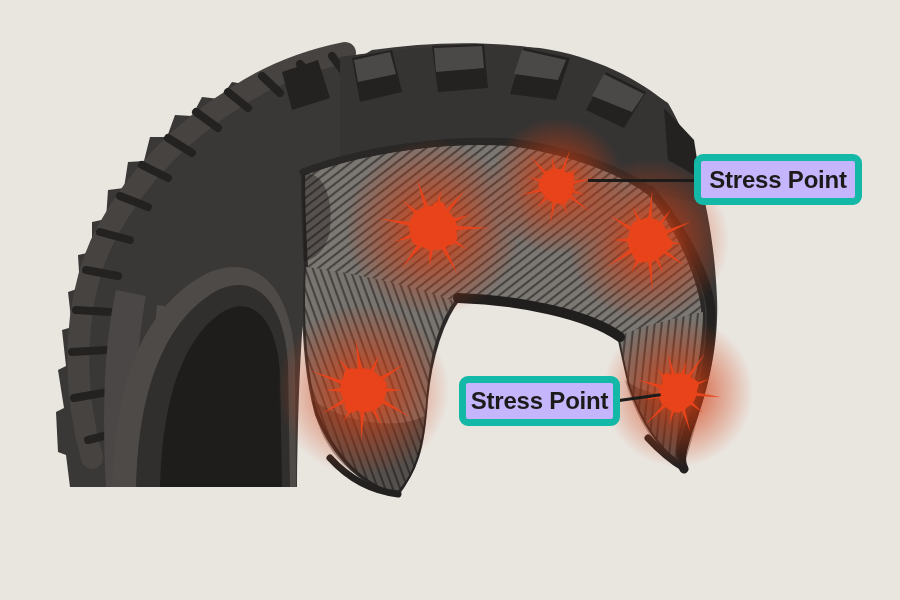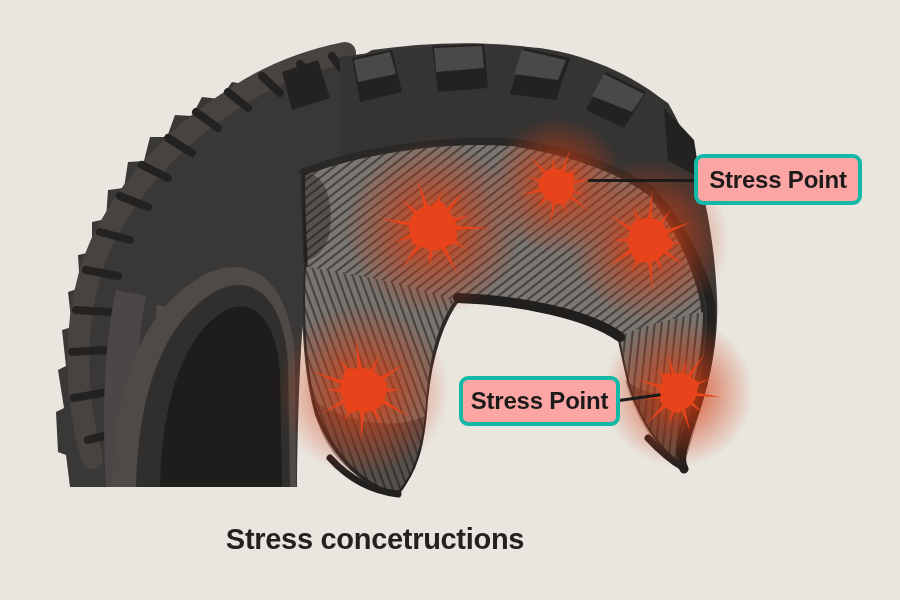--- a/index.html
+++ b/index.html
@@ -4,21 +4,21 @@
 <style>
   html,body{margin:0;padding:0;}
   .stage{
     position:relative;width:900px;height:600px;overflow:hidden;
     background:#e9e5df;
     font-family:"Liberation Sans","DejaVu Sans",sans-serif;
   }
   .stage svg{position:absolute;left:0;top:0;}
   .callout{
     position:absolute;display:flex;align-items:center;justify-content:center;
-    background:#fca5a5;border:4px solid #14b8a6;border-radius:9px;
+    background:#c4b5fd;border:7px solid #14b8a6;border-radius:9px;
     color:#1c1b1a;font-size:24px;font-weight:700;letter-spacing:-0.2px;
     white-space:nowrap;box-sizing:border-box;
   }
   .callout.top{left:694px;top:154px;width:168px;height:51px;}
   .callout.bottom{left:459px;top:376px;width:161px;height:50px;}
   .connector{position:absolute;height:3px;background:#1c1b1a;}
   .connector.top{left:588px;top:179px;width:108px;}
   .connector.bottom{left:619px;top:399px;width:42px;transform:rotate(-8deg);transform-origin:left center;}
   .caption{
     position:absolute;left:150px;top:523px;width:450px;text-align:center;
@@ -193,14 +193,13 @@
   <div class="connector top"></div>
   <div class="connector bottom"></div>
 
   <div class="callout top">
     <span>Stress Point</span>
   </div>
   <div class="callout bottom">
     <span>Stress Point</span>
   </div>
 
-  <div class="caption">Stress concetructions</div>
 </div>
 
 </body></html>

